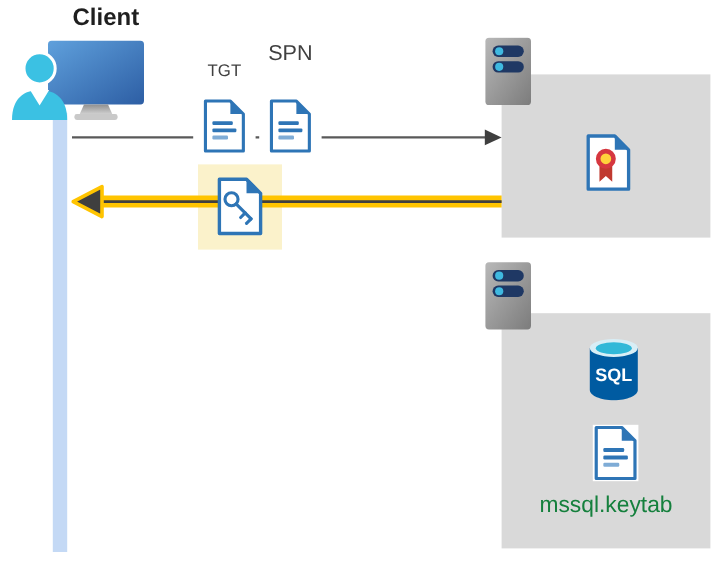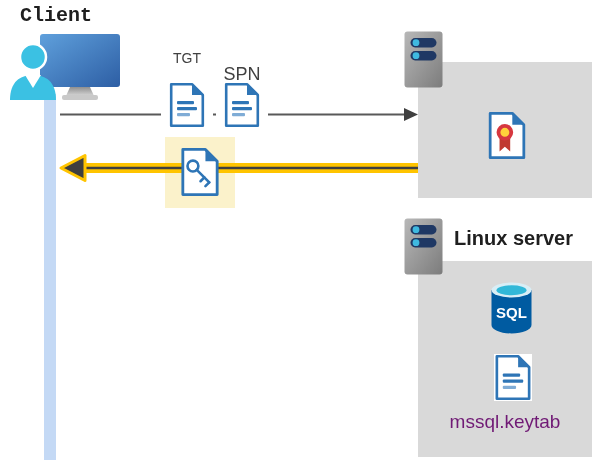--- a/index.html
+++ b/index.html
@@ -10,36 +10,36 @@
   .abs{position:absolute;}
   .heading{font-weight:bold;color:#1f1f1f;font-size:20px;line-height:23px;}
   .panel{background:#d9d9d9;z-index:1;}
   #dc-box{left:418px;top:62px;width:174px;height:136px;}
   #linux-box{left:418px;top:261px;width:174px;height:196px;}
   #lifeline{left:44px;top:94px;width:12px;height:366px;background:#c4d9f5;z-index:1;}
   #highlight{left:165px;top:137px;width:70px;height:71px;background:#fbf2cb;z-index:2;}
   #arrows{left:0;top:0;width:600px;height:468px;z-index:3;pointer-events:none;}
   .icon{z-index:4;}
   .label{z-index:5;}
-  #client-label{left:20px;top:4px;width:96px;text-align:left;font-family:Liberation Mono, monospace;}
+  #client-label{left:20px;top:4px;width:96px;text-align:right;}
   #client-icon{left:6px;top:30px;}
   #tgt-label{left:159px;top:50px;width:56px;text-align:center;font-size:14px;color:#404040;}
-  #spn-label{left:214px;top:64px;width:56px;text-align:center;font-size:18px;color:#404040;}
+  #spn-label{left:214px;top:34px;width:56px;text-align:center;font-size:18px;color:#404040;}
   .doc-pad{background:#ffffff;display:flex;align-items:center;justify-content:center;}
   #tgt-doc{left:161px;top:78px;width:52px;height:54px;}
   #spn-doc{left:216px;top:78px;width:52px;height:54px;}
   #key-doc{left:180px;top:147px;}
   #dc-server{left:404px;top:31px;}
   #dc-title{left:454px;top:3px;width:134px;}
   #cert-icon{left:487px;top:111px;}
   #linux-server-icon{left:404px;top:218px;}
   #linux-title{left:454px;top:227px;width:140px;}
   #sql-icon{left:489px;top:281px;}
   #keytab-doc{left:494px;top:354px;}
-  #keytab-label{left:423px;top:411px;width:164px;text-align:center;font-size:19px;color:#701a75;}
+  #keytab-label{left:423px;top:411px;width:164px;text-align:center;font-size:19px;color:#15803d;}
 </style>
 </head>
 <body>
 
 <div id="canvas">
 
   <svg width="0" height="0" style="position:absolute" aria-hidden="true">
     <defs>
       <linearGradient id="monGrad" x1="0" y1="0" x2="1" y2="1">
         <stop offset="0" stop-color="#5fa0dc"></stop>
@@ -126,21 +126,20 @@
   </svg>
   <svg class="abs icon" id="cert-icon" width="40" height="49" viewBox="0 0 36 46">
     <use href="#doc-blank"></use>
     <path d="M11,25 L11,38 L16,33.5 L21,38 L21,25 Z" fill="#C0392F"></path>
     <circle cx="16" cy="20" r="6" fill="#FFD23B" stroke="#D6373F" stroke-width="3.6"></circle>
   </svg>
 
   <svg class="abs icon" id="linux-server-icon" width="39" height="57" viewBox="0 0 39 57">
     <use href="#server-sym"></use>
   </svg>
-  <div class="abs heading label" id="linux-title">Linux server</div>
 
   <svg class="abs icon" id="sql-icon" width="45" height="53" viewBox="0 0 45 53">
     <path d="M2.5,9 L2.5,44 C2.5,48.7 11.4,52.5 22.5,52.5 C33.6,52.5 42.5,48.7 42.5,44 L42.5,9 Z" fill="#005BA1"></path>
     <ellipse cx="22.5" cy="9" rx="20" ry="7.5" fill="#D8EEF6"></ellipse>
     <ellipse cx="22.5" cy="9.3" rx="15" ry="5" fill="#31B8D8"></ellipse>
     <text x="22.5" y="36.5" text-anchor="middle" font-size="15" font-weight="bold" fill="#ffffff" font-family="&quot;Liberation Sans&quot;,sans-serif">SQL</text>
   </svg>
 
   <div class="abs icon doc-pad" id="keytab-doc">
     <svg width="38" height="47" viewBox="0 0 36 46">

